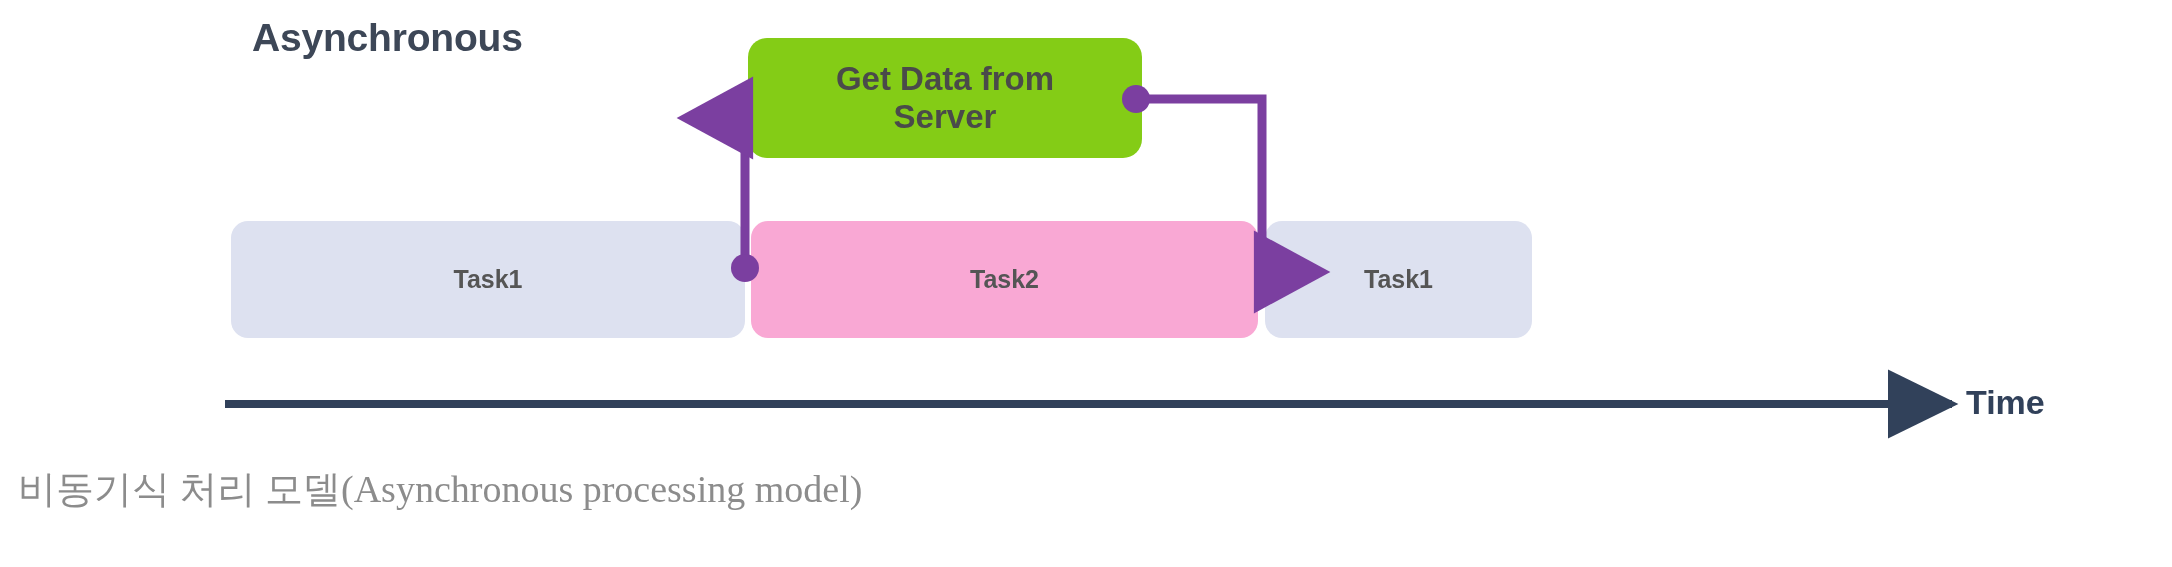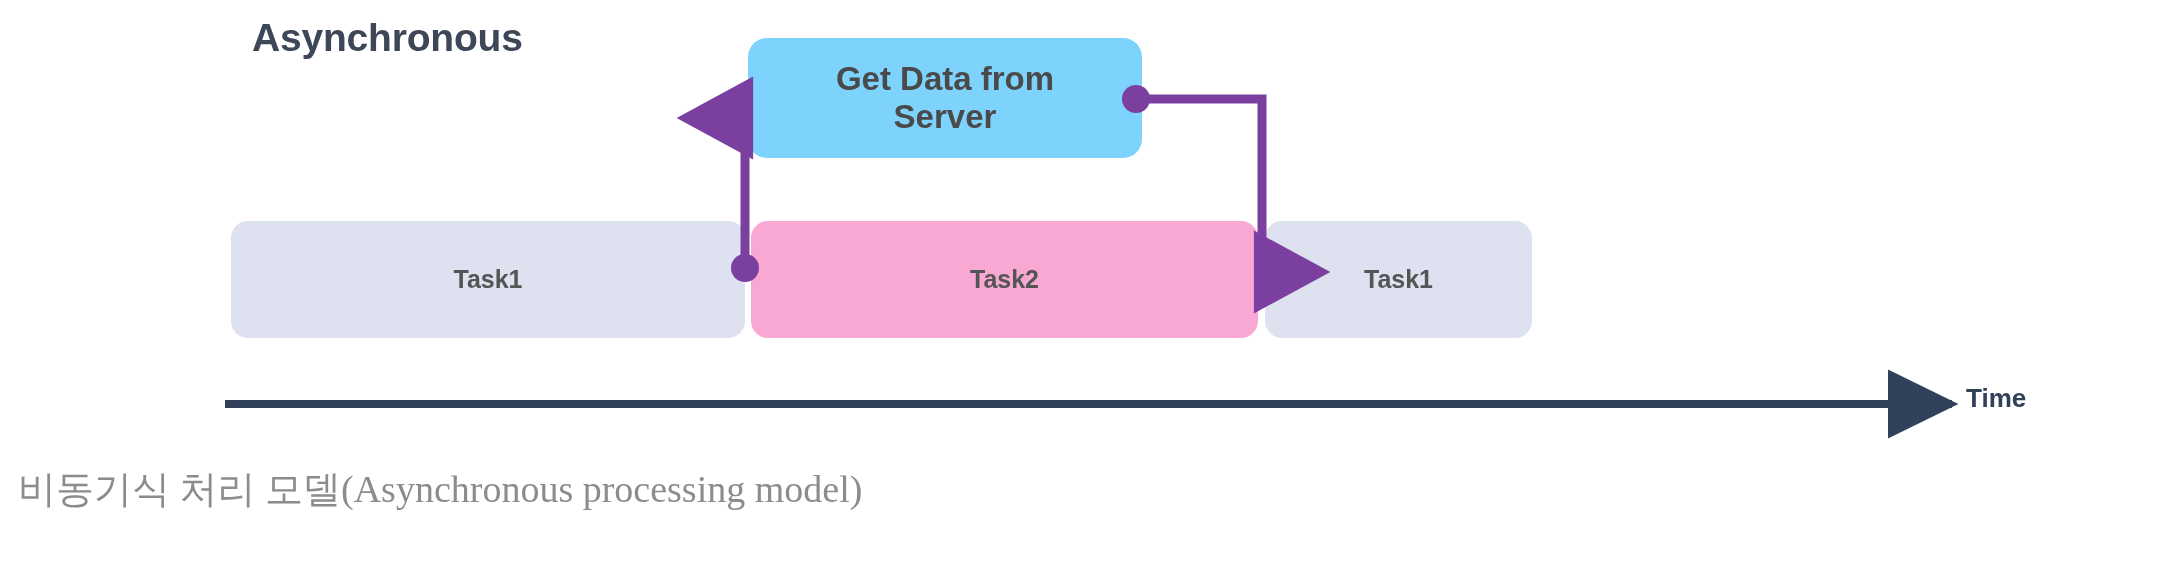--- a/index.html
+++ b/index.html
@@ -27,21 +27,21 @@
     position:absolute;
     display:flex;
     align-items:center;
     justify-content:center;
     text-align:center;
     box-sizing:border-box;
   }
   .callout-box{
     left:748px; top:38px;
     width:394px; height:120px;
-    background:#7dd3fc;
+    background:#84cc16;
     border-radius:19px;
     color:#4a4a4a;
     font-size:33px;
     font-weight:bold;
     line-height:1.16;
     z-index:3;
   }
   .task-bar{
     top:221px;
     height:117px;
@@ -67,21 +67,21 @@
   
   .time-axis-layer{
     position:absolute;
     left:0; top:0;
     width:2172px; height:567px;
     z-index:2;
   }
   .time-label{
     position:absolute;
     left:1966px; top:383px;
-    font-size:26px;
+    font-size:34px;
     font-weight:bold;
     color:#31415a;
     white-space:nowrap;
   }
 
   
   .caption{
     position:absolute;
     left:18px; top:464px;
     width:2172px;

